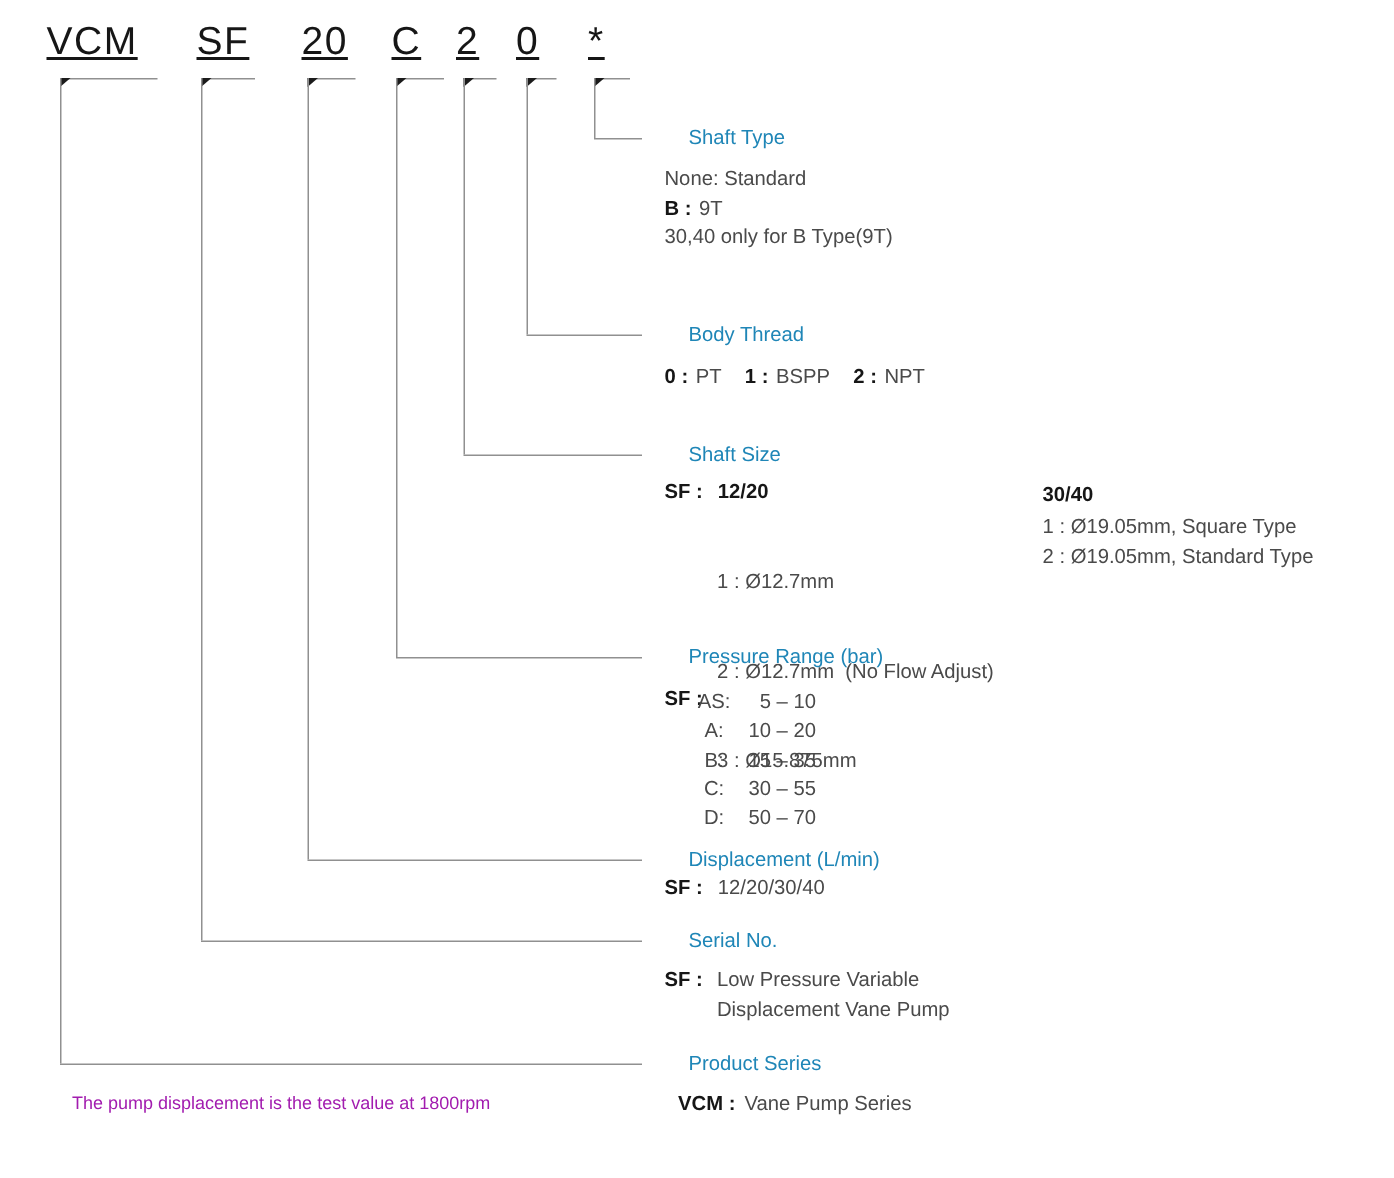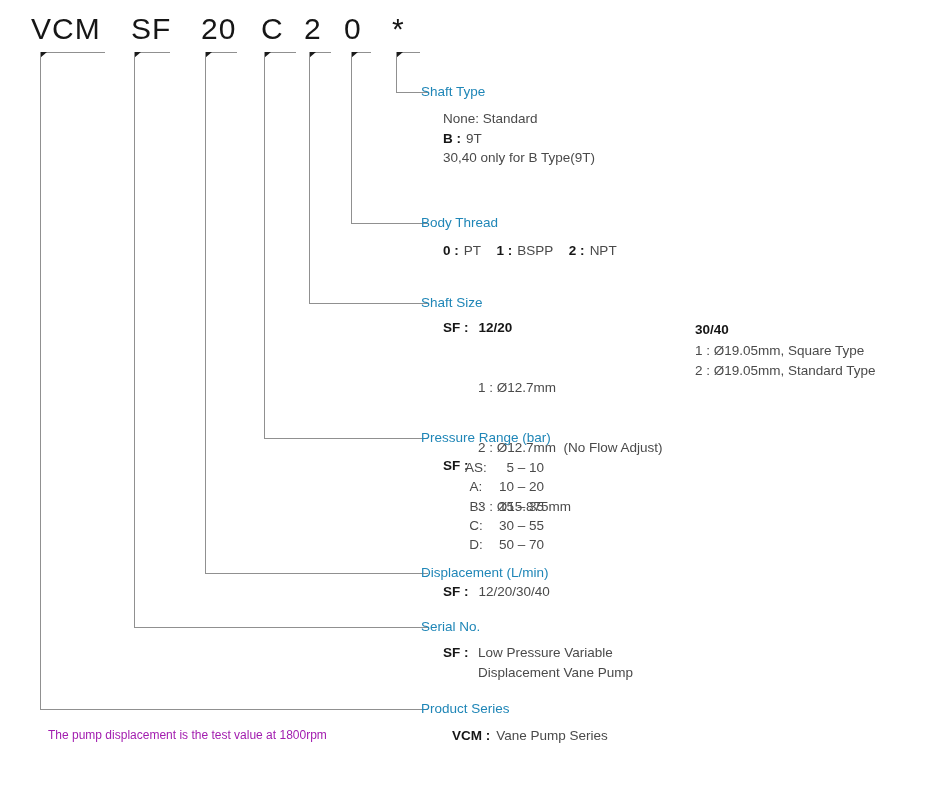--- a/index.html
+++ b/index.html
@@ -1,28 +1,28 @@
 <!DOCTYPE html>
 <html><head>
 <meta charset="utf-8">
 <style>
   html,body{margin:0;padding:0;background:#ffffff;}
   .canvas{
     position:relative;width:929px;height:785px;background:#ffffff;
     font-family:"Liberation Sans", sans-serif;overflow:hidden;
   }
   .code{
-    position:absolute;top:12px;font-size:30px;font-weight:400;color:#161616;
-    letter-spacing:1px;white-space:nowrap;
+    position:absolute;top:12px;font-size:26px;font-weight:400;color:#161616;
+    letter-spacing:1px;white-space:nowrap;text-decoration:underline;
   }
   .hbar{position:absolute;height:1px;background:#909090;}
   .vbar{position:absolute;width:1px;background:#909090;}
   .corner{position:absolute;width:0;height:0;border-top:6px solid #1b1b1b;border-right:7px solid transparent;}
   .blue-label{
-    position:absolute;left:421px;font-size:13.5px;color:#1f86b7;line-height:16px;white-space:nowrap;
+    position:absolute;left:459px;font-size:13.5px;color:#1f86b7;line-height:16px;white-space:nowrap;
   }
   .body-text{
     position:absolute;font-size:13.5px;color:#4a4a4a;white-space:nowrap;
   }
   .b{font-weight:700;color:#161616;}
   .pre{white-space:pre-wrap;}
   .prefix-row{display:flex;}
   .prefix-col{width:35px;flex:0 0 35px;}
   .press-key{display:inline-block;width:28px;text-align:center;}
   .press-val{display:inline-block;width:48px;text-align:right;margin-left:6px;}

